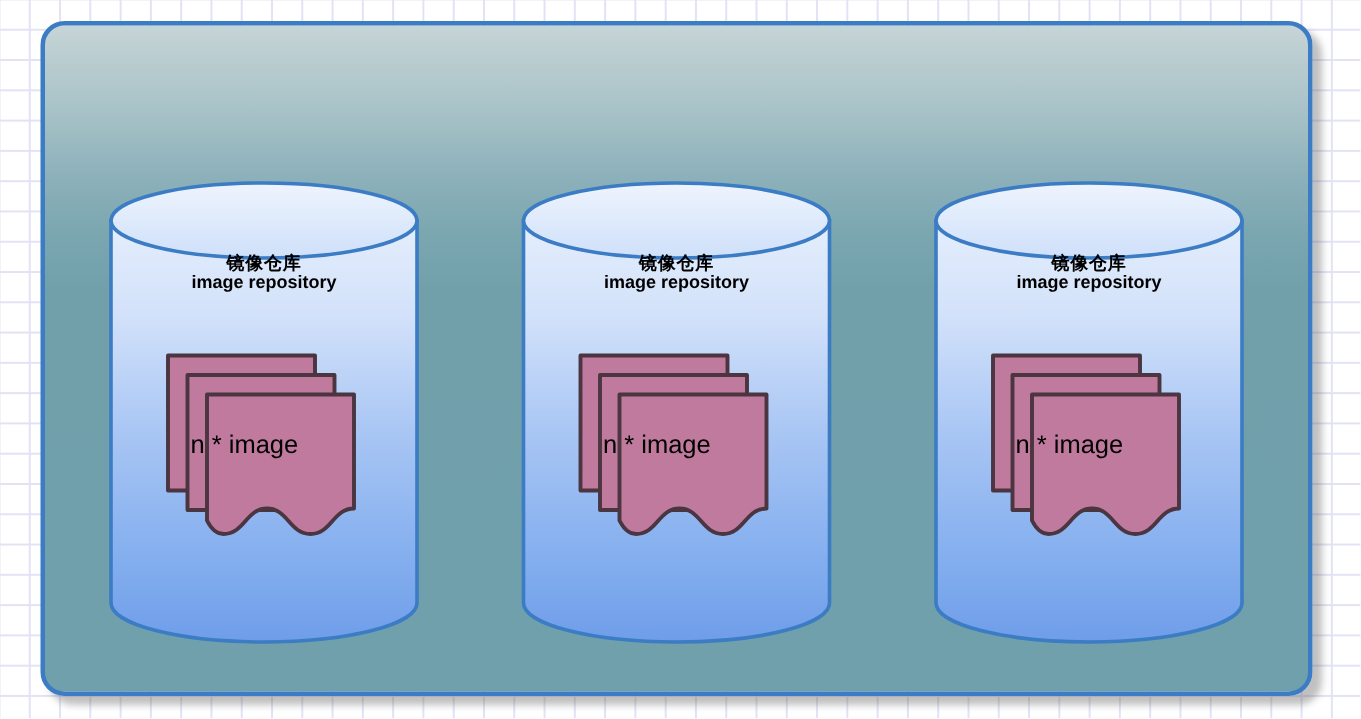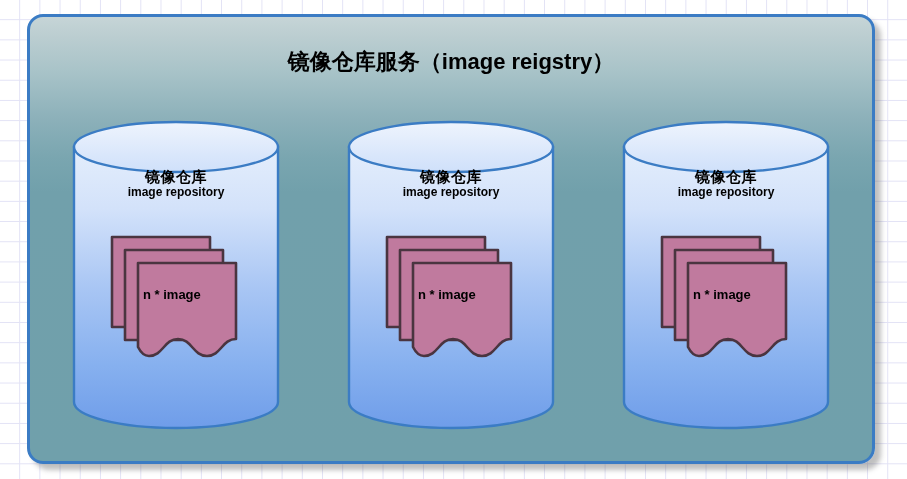--- a/index.html
+++ b/index.html
@@ -87,21 +87,21 @@
     left: 0;
     top: 48px;
     width: 100%;
     text-align: center;
     color: #000000;
     font-weight: bold;
     line-height: 1.12;
     pointer-events: none;
   }
   .cyl-label-cn {
-    font-size: 15px;
+    font-size: 12px;
     display: block;
     letter-spacing: 0.5px;
   }
   .cyl-label-en {
     font-size: 12px;
     display: block;
   }
 
   
   .image-stack {
@@ -113,38 +113,37 @@
   }
   .doc-svg {
     position: absolute;
     left: 0; top: 0;
     width: 130px;
     height: 125px;
     overflow: visible;
   }
   .doc-label {
     position: absolute;
-    left: 34px;
+    left: 18px;
     top: 53px;
     width: 104px;
     text-align: left;
-    font-size: 13px;
-    font-weight: bold;
+    font-size: 17px;
+    font-weight: normal;
     color: #000000;
     pointer-events: none;
   }
 </style>
 </head>
 <body>
 
 <div id="grid-background"></div>
 
 <div id="registry-panel">
 
-  <div id="panel-title">镜像仓库服务（image reigstry）</div>
 
   <div class="repository-cylinder" id="repository-cylinder-1">
     <svg class="cyl-svg" viewBox="0 0 206 307">
       <defs>
         <linearGradient id="cylGrad1" x1="0" y1="0" x2="0" y2="1">
           <stop offset="0%" stop-color="#e4eefc"></stop>
           <stop offset="22%" stop-color="#d3e2fa"></stop>
           <stop offset="50%" stop-color="#a9c6f4"></stop>
           <stop offset="78%" stop-color="#86b0ef"></stop>
           <stop offset="100%" stop-color="#6f9de9"></stop>

